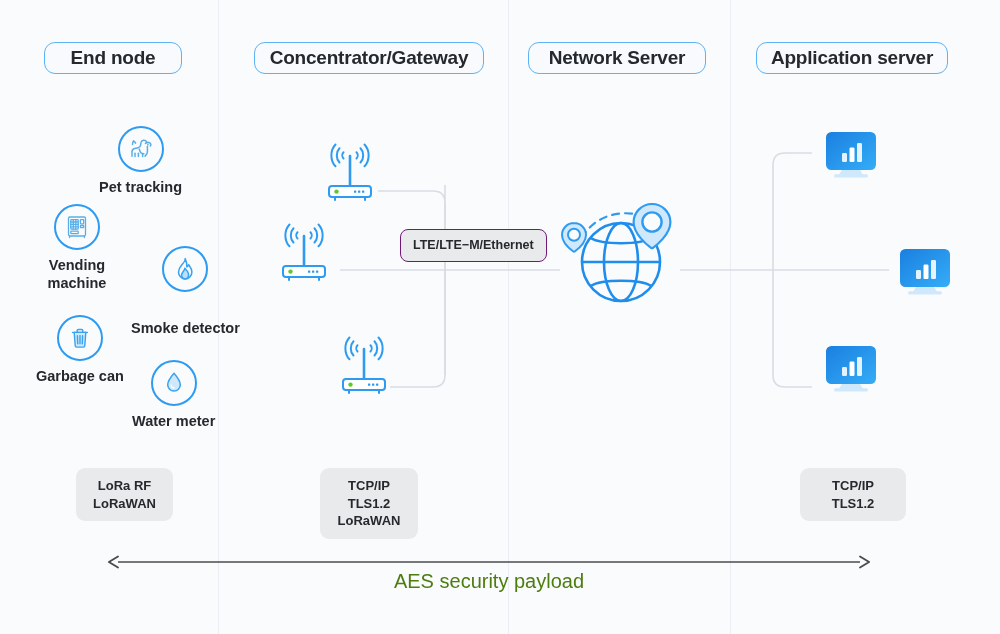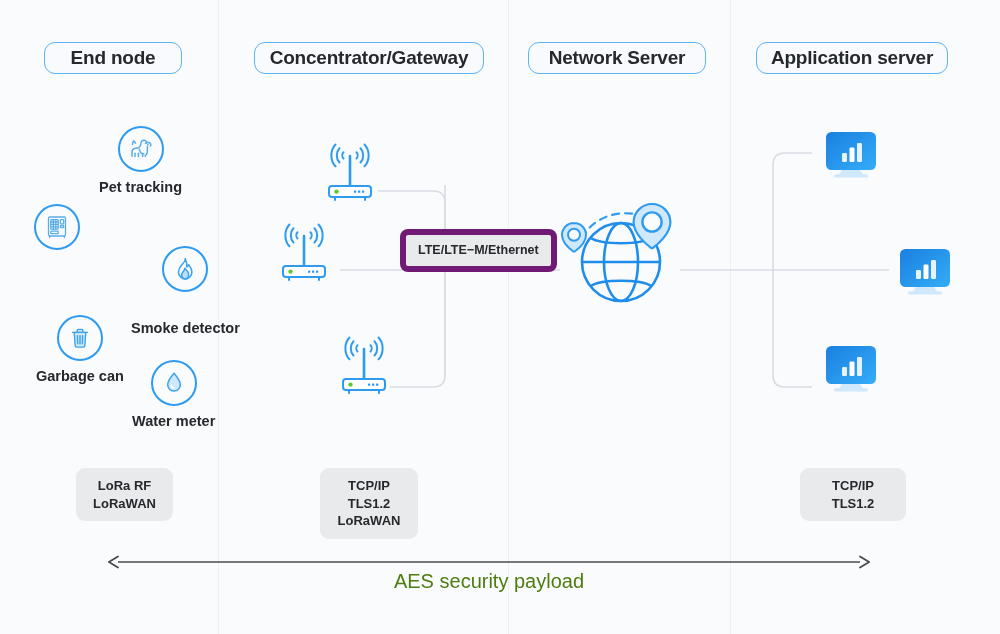--- a/index.html
+++ b/index.html
@@ -92,21 +92,21 @@
     border-radius: 9px;
     color: #25282d;
     font-size: 13px;
     font-weight: bold;
     line-height: 1.35;
     padding: 9px 13px;
     box-sizing: border-box;
   }
   .chip.inline {
     background: #e9eaec;
-    border: 6px solid #701a75;
+    border: 1px solid #701a75;
     font-size: 12.5px;
     padding: 7px 12px;
     border-radius: 8px;
     white-space: nowrap;
   }
 
   
   .layer {
     position: absolute;
     top: 0;
@@ -182,20 +182,21 @@
         <line x1="6.8" y1="12.8" x2="14.2" y2="12.8"></line>
         <line x1="9.3" y1="5.6" x2="9.3" y2="15.2"></line>
         <line x1="11.8" y1="5.6" x2="11.8" y2="15.2"></line>
         <rect x="16.4" y="5.6" width="3.3" height="4.2" rx="0.5"></rect>
         <rect x="16.4" y="11.5" width="3.3" height="2.2" rx="0.5"></rect>
         <rect x="6.8" y="17.1" width="7.4" height="2.5" rx="0.6"></rect>
         <line x1="5.6" y1="22" x2="5.6" y2="23.6"></line>
         <line x1="20.4" y1="22" x2="20.4" y2="23.6"></line>
       </svg>
     </div>
+    <div class="lbl two">Vending<br>machine</div>
   </div>
 
   <div class="node" style="left:131px; top:246px;gap:21px;">
     <div class="circ">
       <svg width="26" height="26" viewBox="0 0 26 26" fill="none" stroke="#3aa2ef" stroke-width="1.5" stroke-linecap="round" stroke-linejoin="round">
         <path d="M13.2 2.6c.4 3.3-2.1 4.6-3.7 6.6-1.9 2.3-3 4.2-3 6.7 0 4 3.3 7.1 6.7 7.1s6.7-3 6.7-7.1c0-3.4-2-5.4-3.2-7.2-.4 1-1.1 1.8-1.9 2.2.3-3.3-.6-6-1.6-8.3z"></path>
         <path d="M13.1 22.9c-1.9 0-3.5-1.7-3.5-3.8 0-1.4.6-2.3 1.5-3.4.8-1 1.8-1.9 1.7-3.4 1 1.3 2 2.1 2.7 3.1.6.9 1.1 2 1.1 3.7 0 2.1-1.6 3.8-3.5 3.8z" fill="#b9e0fb" stroke="#3aa2ef"></path>
       </svg>
     </div>
     <div class="lbl">Smoke detector</div>

